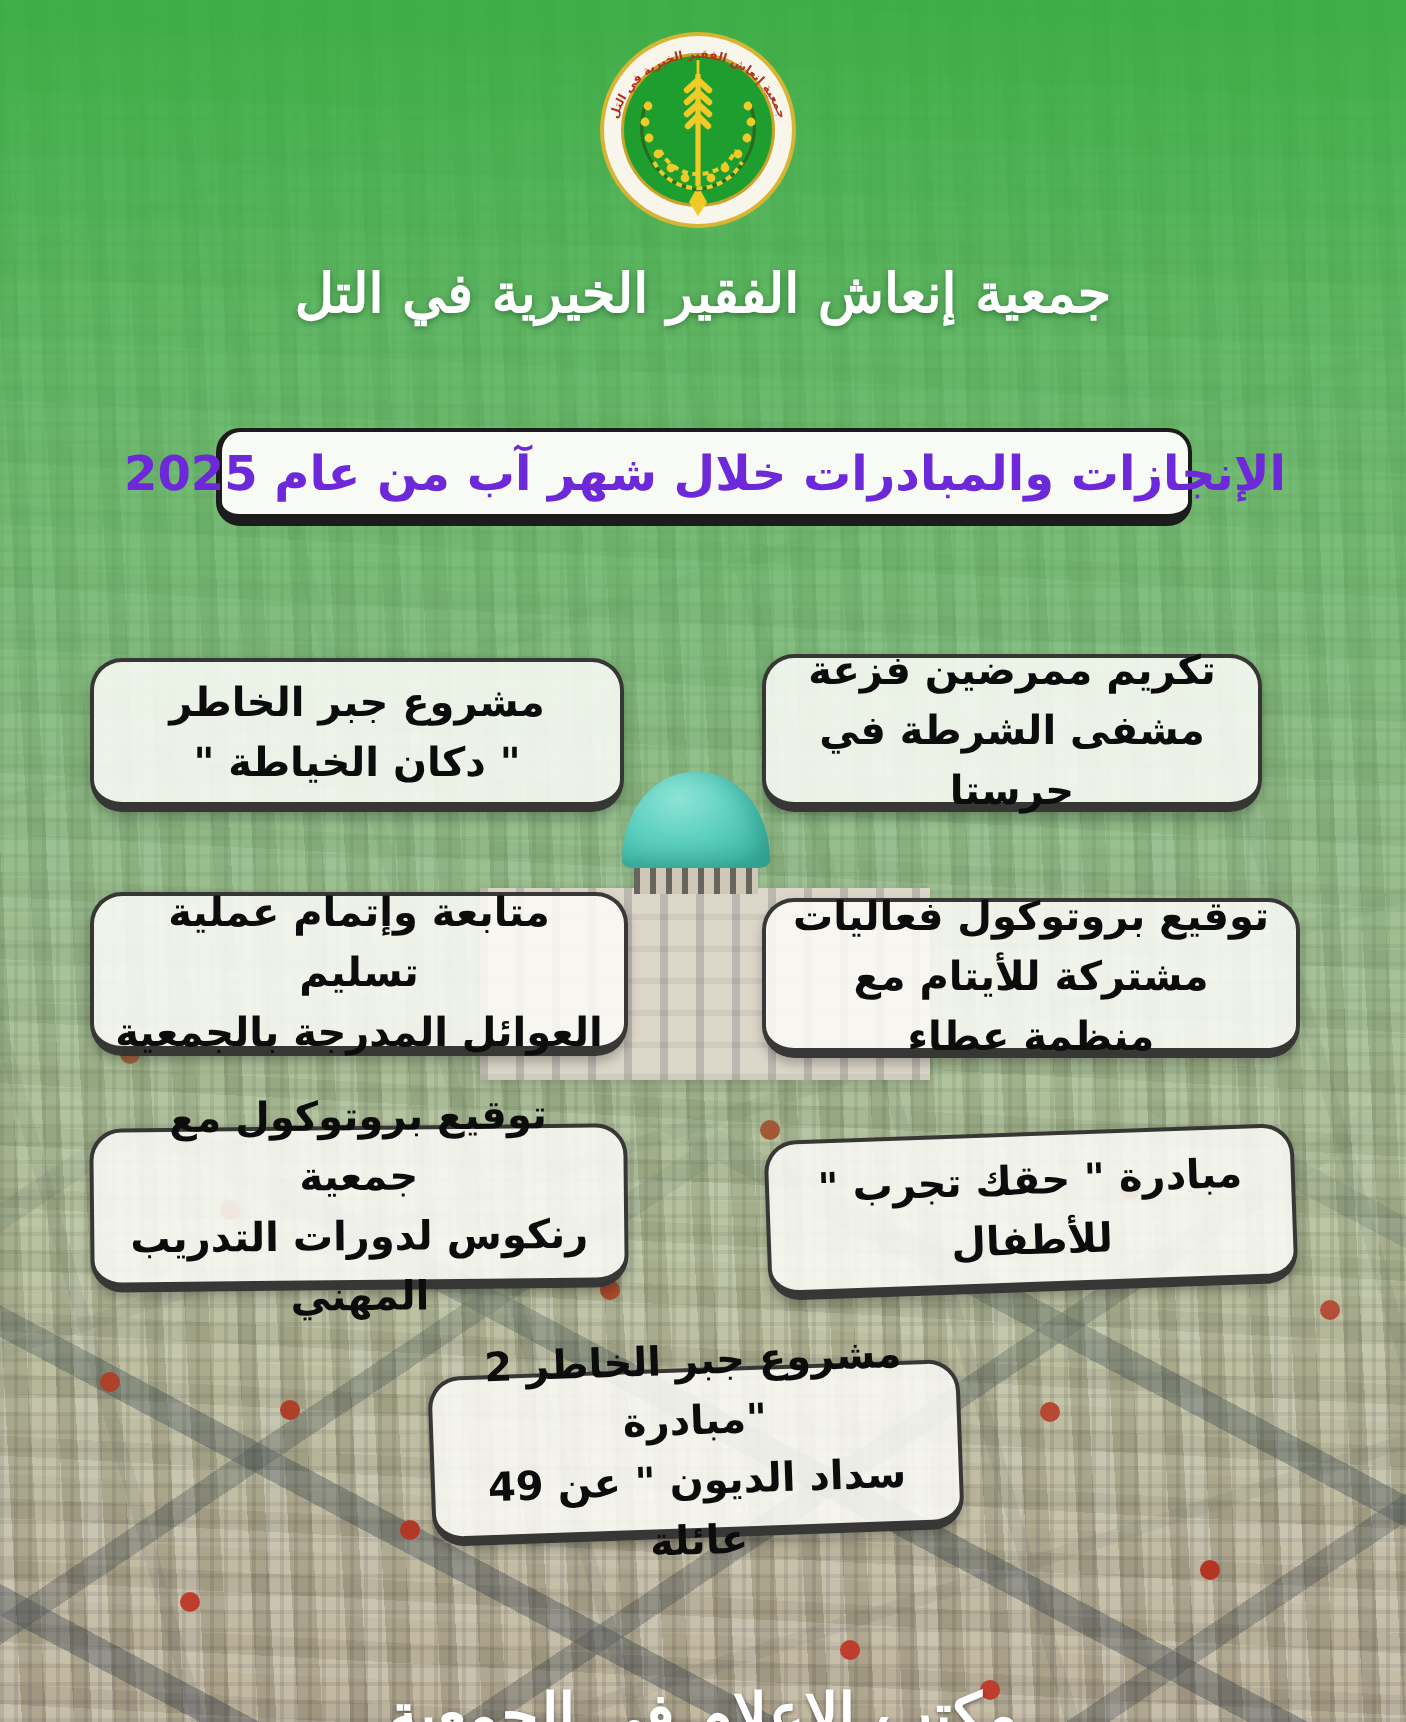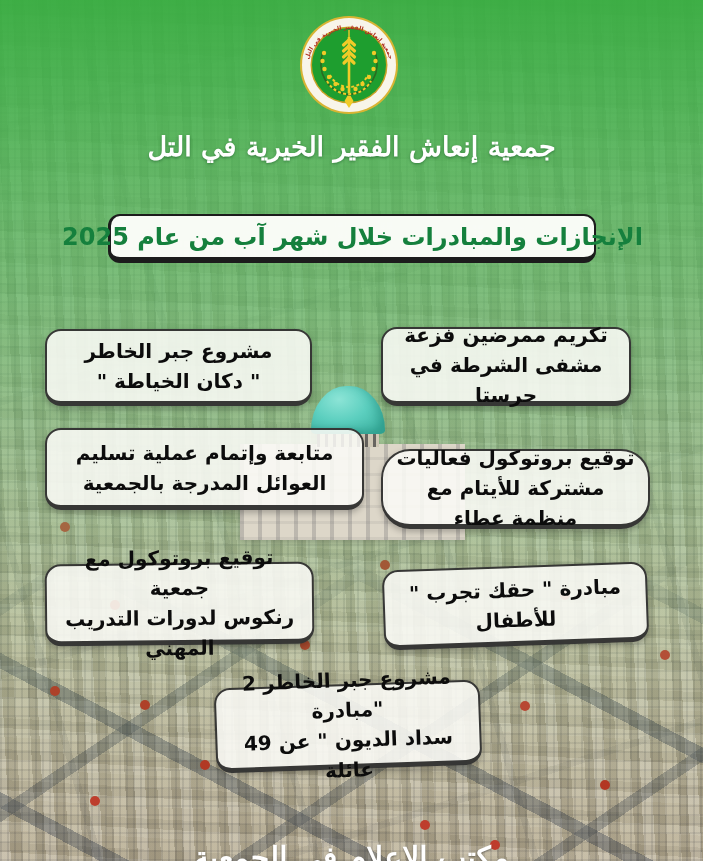--- a/index.html
+++ b/index.html
@@ -78,37 +78,37 @@
     text-shadow:0 1px 3px rgba(0,60,20,0.45);
     font-family:"DejaVu Serif","Liberation Serif",serif;
   }
   
   .banner{
     position:absolute;left:108px;top:214px;width:488px;height:49px;z-index:5;
     background:rgba(253,253,250,0.97);
     border:2px solid #1c1c1c;border-bottom-width:6px;border-left-width:3px;
     border-radius:12px;box-sizing:border-box;
     display:flex;align-items:center;justify-content:center;
-    font-size:24px;font-weight:bold;color:#15803d;white-space:nowrap;
+    font-size:24px;font-weight:bold;color:#6d28d9;white-space:nowrap;
   }
   
   .card{
     position:absolute;z-index:6;box-sizing:border-box;
     background:rgba(250,250,246,0.88);
     border:2px solid rgba(22,22,22,0.85);border-bottom-width:5px;
     border-radius:16px;box-shadow:0 3px 6px rgba(0,0,0,0.25);
     display:flex;align-items:center;justify-content:center;
     padding:4px 10px;text-align:center;
     font-size:20px;font-weight:bold;line-height:1.5;color:#0c0c0c;
     white-space:pre-line;
   }
   .c1{left:381px;top:327px;width:250px;height:79px;}
   .c2{left:45px; top:329px;width:267px;height:77px;}
-  .c3{left:381px;top:449px;width:269px;height:80px;border-radius:29px;}
-  .c4{left:45px; top:428px;width:319px;height:82px;}
+  .c3{left:381px;top:449px;width:269px;height:80px;}
+  .c4{left:45px; top:446px;width:269px;height:82px;}
   .c5{left:383px;top:566px;width:265px;height:80px;transform:rotate(-2deg);}
   .c6{left:45px; top:563px;width:269px;height:82px;transform:rotate(-0.6deg);}
   .c7{left:215px;top:684px;width:266px;height:85px;transform:rotate(-2deg);}
   
   .footer-calligraphy{
     position:absolute;left:0;right:0;top:840px;z-index:4;text-align:center;
     color:#ffffff;font-weight:bold;font-size:30px;
     text-shadow:0 1px 2px rgba(0,0,0,0.4);
     font-family:"DejaVu Serif","Liberation Serif",serif;
   }

